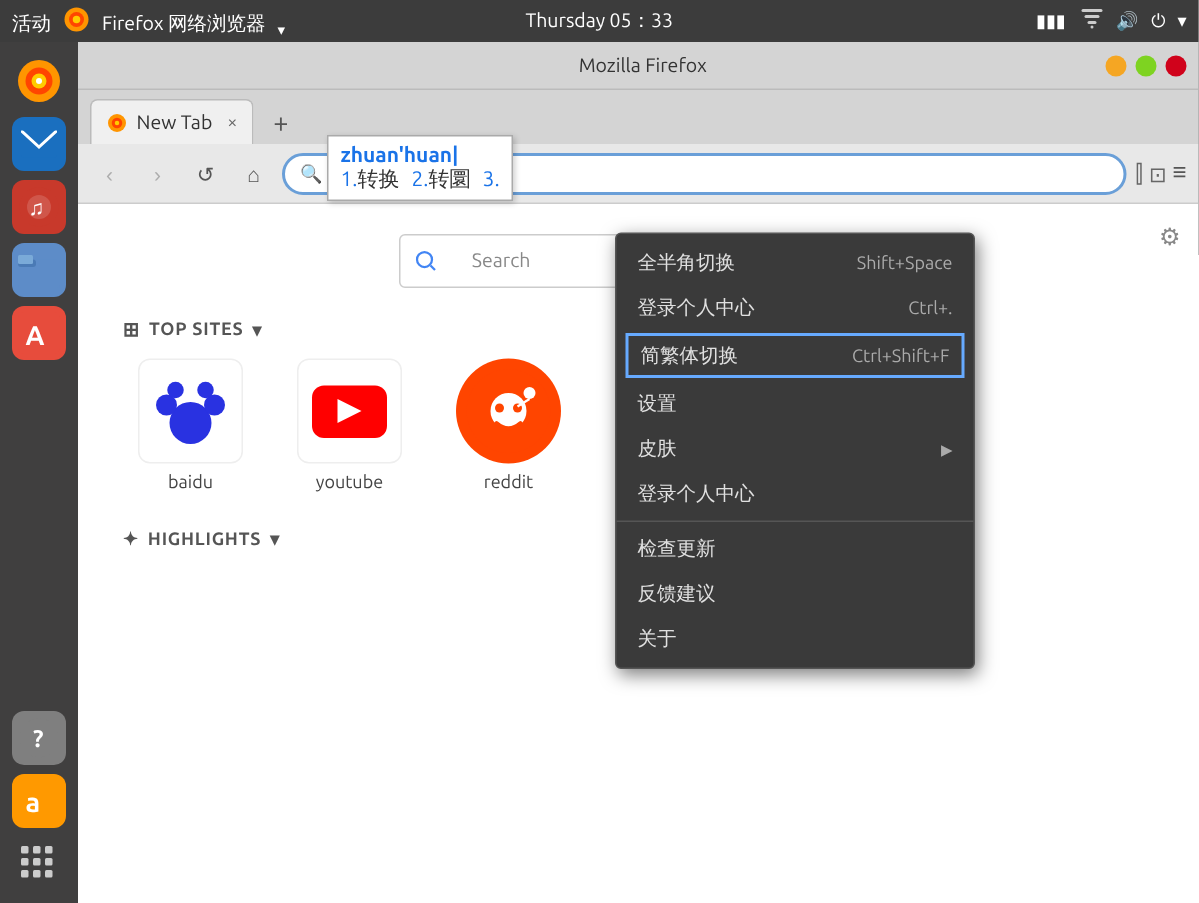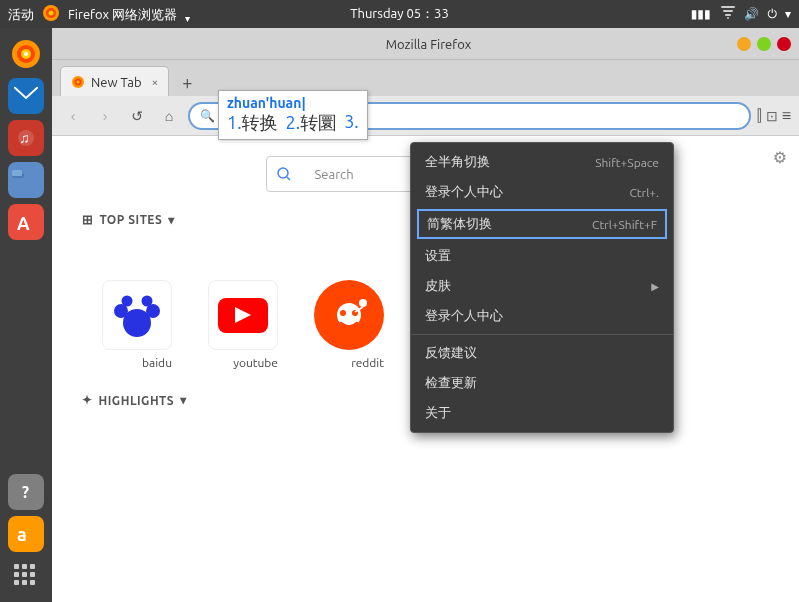--- a/index.html
+++ b/index.html
@@ -176,24 +176,23 @@
 
     .top-sites-grid {
       display: grid;
       grid-template-columns: repeat(4, 90px);
       gap: 16px;
       margin-bottom: 24px;
     }
     .site-item {
       display: flex;
       flex-direction: column;
-      align-items: flex-end;
+      align-items: center;
       gap: 6px;
       cursor: pointer;
-      margin-top: 41px;
     }
     .site-icon {
       width: 70px; height: 70px;
       border-radius: 8px;
       display: flex; align-items: center; justify-content: center;
       font-size: 36px;
       overflow: hidden;
     }
     .site-icon.baidu { background: #fff; border: 1px solid #eee; }
     .site-icon.youtube { background: #fff; border: 1px solid #eee; }
@@ -236,29 +235,29 @@
       padding: 4px 8px;
       font-size: 14px;
       color: #333;
       z-index: 200;
       box-shadow: 1px 1px 4px rgba(0,0,0,0.2);
       white-space: nowrap;
     }
     .ime-candidates {
       display: flex;
       gap: 8px;
-      font-size: 18px;
+      font-size: 14px;
     }
 
     
     .context-menu {
       position: absolute;
       left: 410px;
-      top: 142px;
-      width: 264px;
+      top: 155px;
+      width: 240px;
       background: #3a3a3a;
       border: 1px solid #555;
       border-radius: 4px;
       box-shadow: 2px 4px 12px rgba(0,0,0,0.5);
       z-index: 300;
       padding: 4px 0;
     }
     .ctx-item {
       display: flex;
       align-items: center;
@@ -546,23 +545,23 @@
     <span>皮肤</span>
     <span class="ctx-arrow">▶</span>
   </div>
 
   <div class="ctx-item">
     <span>登录个人中心</span>
   </div>
   <div class="ctx-divider"></div>
 
   <div class="ctx-item">
+    <span>检查更新</span>
+  </div>
+
+  <div class="ctx-item">
     <span>反馈建议</span>
   </div>
 
   <div class="ctx-item">
-    <span>检查更新</span>
-  </div>
-
-  <div class="ctx-item">
     <span>关于</span>
   </div>
 </div>
 
 </body></html>

